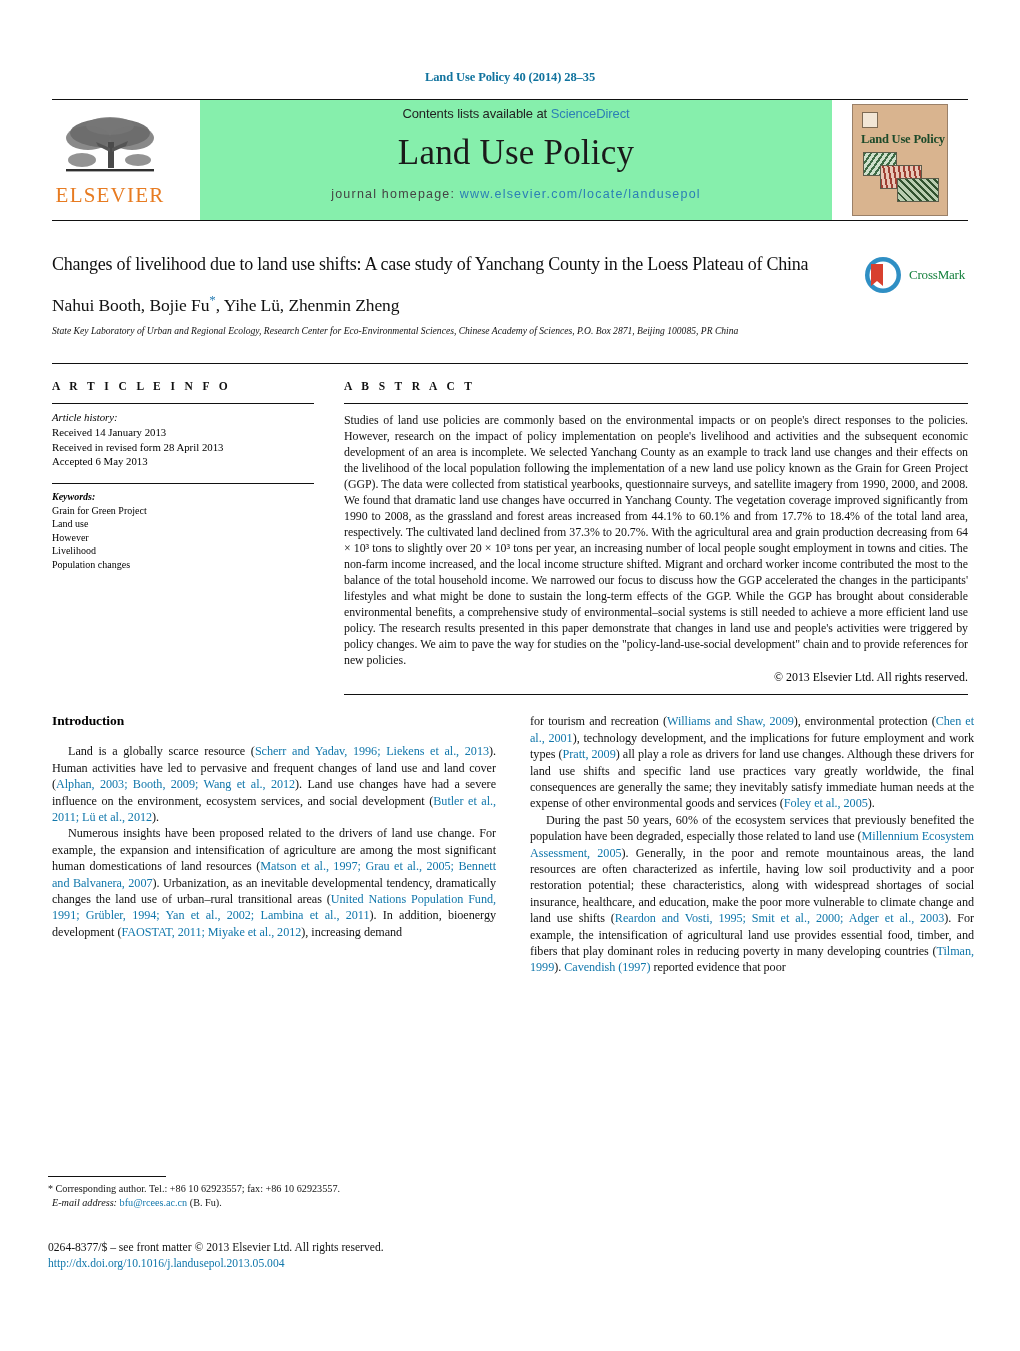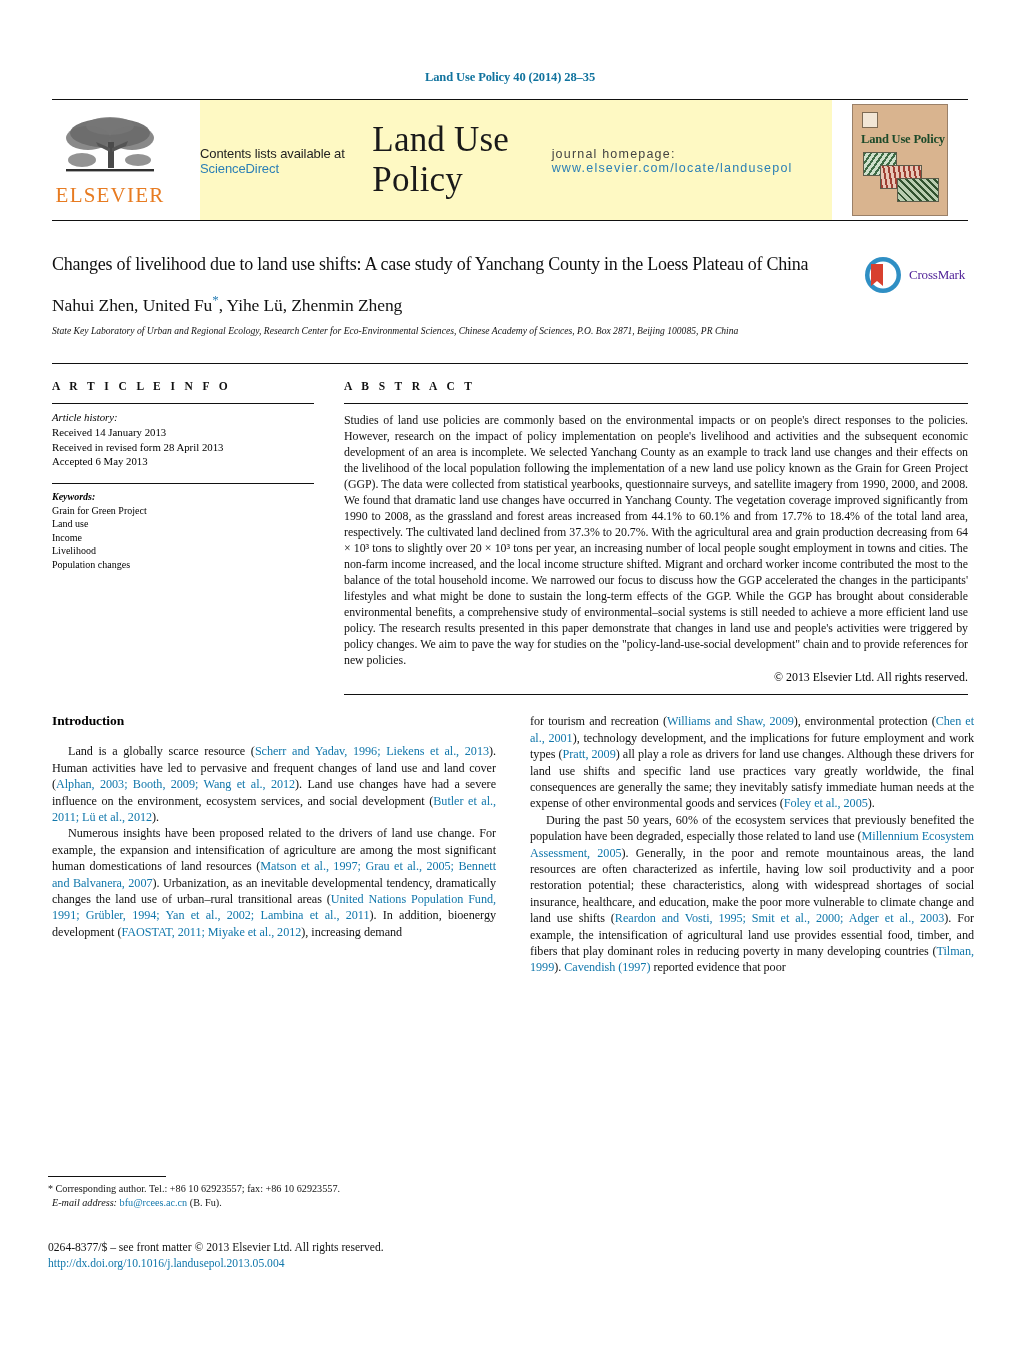--- a/index.html
+++ b/index.html
@@ -47,23 +47,23 @@
   .elsevier-word {
     font-family: "Liberation Serif", serif;
     font-size: 21px;
     letter-spacing: 1.2px;
     color: #E77B21;
     margin-top: 1px;
     line-height: 1;
   }
   .mh-center {
     flex: 1 1 auto;
-    background: #fef9c3;
-    display: flex;
-    flex-direction: row;
+    background: #86efac;
+    display: flex;
+    flex-direction: column;
     align-items: center;
     justify-content: flex-start;
     padding: 6px 0 4px 0;
   }
   .contents-line {
     font-size: 13px;
     color: #222;
     font-family: "Liberation Sans", sans-serif;
     letter-spacing: -0.1px;
   }
@@ -118,21 +118,21 @@
     width: 790px;
     letter-spacing: -0.25px;
   }
   .crossmark {
     position: absolute; right: 3px; top: 2px;
     display: flex; align-items: center; gap: 6px;
   }
   .cm-badge { width: 40px; height: 40px; position: relative; }
   .cm-label {
     font-family: "Liberation Serif", serif;
-    font-size: 13px; color: #4c1d95; letter-spacing: -0.2px;
+    font-size: 13px; color: #15803d; letter-spacing: -0.2px;
   }
   .authors {
     margin-top: 17px;
     font-family: "Liberation Serif", serif;
     font-size: 17.5px;
     color: #111;
     letter-spacing: -0.1px;
   }
   .authors .star { color: #2b7fb5; font-size: 13px; vertical-align: super; }
   .affiliation {
@@ -284,21 +284,21 @@
           <circle cx="20" cy="20" r="18" fill="#2f8fc4"></circle>
           <circle cx="20" cy="20" r="13.5" fill="#ffffff"></circle>
           <path d="M8 9 L20 9 L20 31 L14 26 L8 31 Z" fill="#d8402f"></path>
           <path d="M20 9 L20 31 L26 26 L32 31 L32 9 Z" fill="#ffffff" opacity="0.0"></path>
         </svg>
       </div>
       <div class="cm-label">CrossMark</div>
     </div>
 
     <div class="authors">
-      <span>Nahui Zhen, United Fu</span><span class="star">*</span><span>, Yihe Lü, Zhenmin Zheng</span>
+      <span>Nahui Booth, Bojie Fu</span><span class="star">*</span><span>, Yihe Lü, Zhenmin Zheng</span>
     </div>
 
     <div class="affiliation">State Key Laboratory of Urban and Regional Ecology, Research Center for Eco-Environmental Sciences, Chinese Academy of Sciences, P.O. Box 2871, Beijing 100085, PR China</div>
   </div>
 
   <div class="info-abstract">
 
     <div class="col-info">
       <div class="sec-head">A R T I C L E    I N F O</div>
       <div class="rule"></div>
@@ -306,21 +306,21 @@
         <div class="lbl">Article history:</div>
         <div>Received 14 January 2013</div>
         <div>Received in revised form 28 April 2013</div>
         <div>Accepted 6 May 2013</div>
       </div>
       <div class="gap-rule"></div>
       <div class="kw-block">
         <div class="lbl">Keywords:</div>
         <div>Grain for Green Project</div>
         <div>Land use</div>
-        <div>Income</div>
+        <div>However</div>
         <div>Livelihood</div>
         <div>Population changes</div>
       </div>
     </div>
 
     <div class="col-abs">
       <div class="sec-head">A B S T R A C T</div>
       <div class="rule"></div>
       <div class="abstract-body">Studies of land use policies are commonly based on the environmental impacts or on people's direct responses to the policies. However, research on the impact of policy implementation on people's livelihood and activities and the subsequent economic development of an area is incomplete. We selected Yanchang County as an example to track land use changes and their effects on the livelihood of the local population following the implementation of a new land use policy known as the Grain for Green Project (GGP). The data were collected from statistical yearbooks, questionnaire surveys, and satellite imagery from 1990, 2000, and 2008. We found that dramatic land use changes have occurred in Yanchang County. The vegetation coverage improved significantly from 1990 to 2008, as the grassland and forest areas increased from 44.1% to 60.1% and from 17.7% to 18.4% of the total land area, respectively. The cultivated land declined from 37.3% to 20.7%. With the agricultural area and grain production decreasing from 64 × 10³ tons to slightly over 20 × 10³ tons per year, an increasing number of local people sought employment in towns and cities. The non-farm income increased, and the local income structure shifted. Migrant and orchard worker income contributed the most to the balance of the total household income. We narrowed our focus to discuss how the GGP accelerated the changes in the participants' lifestyles and what might be done to sustain the long-term effects of the GGP. While the GGP has brought about considerable environmental benefits, a comprehensive study of environmental–social systems is still needed to achieve a more efficient land use policy. The research results presented in this paper demonstrate that changes in land use and people's activities were triggered by policy changes. We aim to pave the way for studies on the "policy-land-use-social development" chain and to provide references for new policies.</div>
       <div class="abs-copy">© 2013 Elsevier Ltd. All rights reserved.</div>

